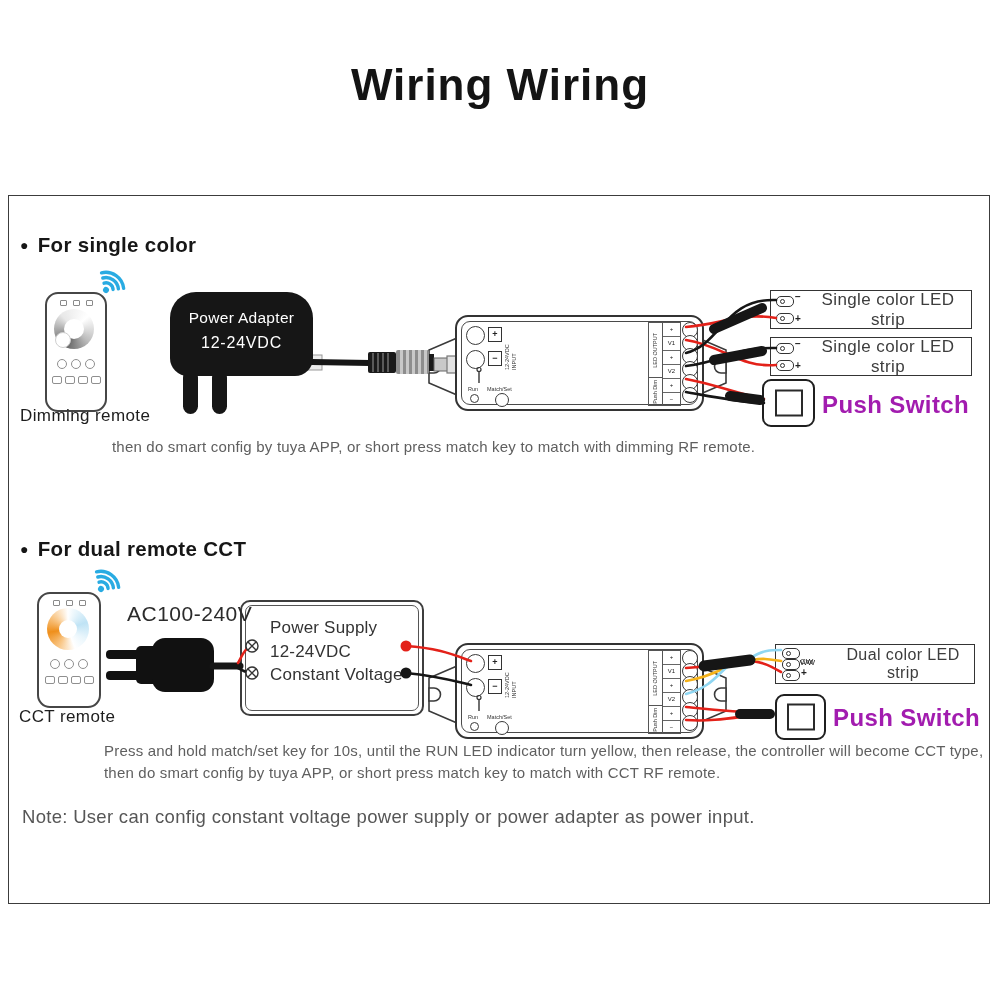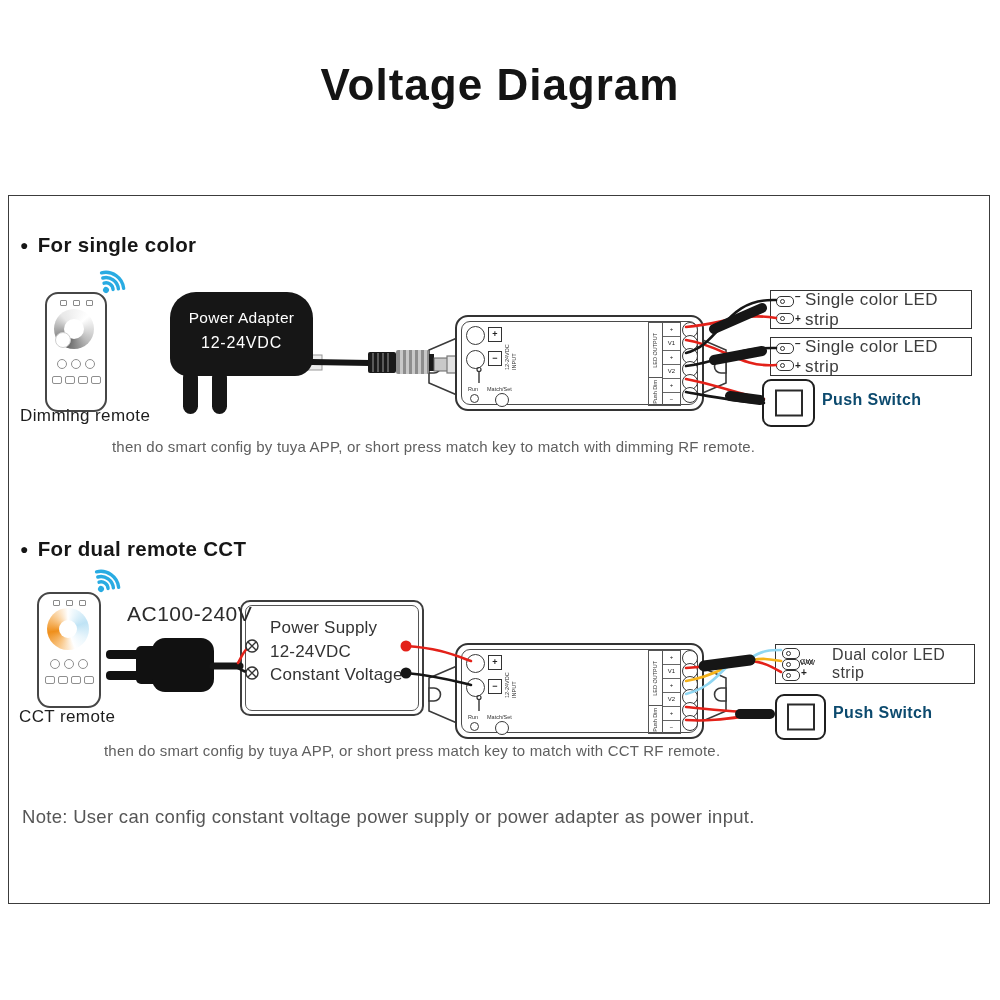--- a/index.html
+++ b/index.html
@@ -40,29 +40,29 @@
            border-radius:26px 26px 18px 18px;color:#fff;text-align:center;}
   #adapter .l1{margin-top:17px;font-size:15.5px;letter-spacing:.3px;}
   #adapter .l2{margin-top:7px;font-size:16px;letter-spacing:.8px;}
   #psu{left:240px;top:600px;width:180px;height:112px;border:2px solid #3e3e3e;border-radius:10px;background:#fff;}
   #psu .inner{position:absolute;left:3px;top:3px;right:3px;bottom:3px;border:1.3px solid #555;border-radius:7px;}
   #psu .txt{position:absolute;left:28px;top:14px;font-size:17px;color:#333;line-height:23.5px;letter-spacing:.2px;}
   #aclabel{left:127px;top:602px;font-size:21px;color:#2b2b2b;letter-spacing:.5px;}
 
   
   .strip{background:#fff;border:1.6px solid #343434;display:flex;align-items:center;justify-content:center;}
-  .strip .lbl{font-size:17px;color:#3d3d3d;letter-spacing:.4px;}
+  .strip .lbl{font-size:17px;color:#3d3d3d;letter-spacing:.4px;text-align:center;}
   .pill{position:absolute;width:16px;height:9px;border:1.1px solid #333;border-radius:5px;}
   .pill i{position:absolute;left:2.5px;top:2.2px;width:3px;height:3px;border-radius:50%;border:.8px solid #333;}
   .pill-lab{position:absolute;font-size:10px;font-weight:bold;color:#222;}
   .pill-lab.small{font-size:8px;font-weight:normal;}
   .pswitch{background:#fff;border:2.6px solid #1f1f1f;border-radius:9px;}
   .pswitch .in{position:absolute;left:50%;top:50%;transform:translate(-50%,-50%);
                width:24px;height:23px;border:2px solid #2a2a2a;background:#fff;}
-  .push-lab{font-size:16px;font-weight:bold;color:#0c4a6e;letter-spacing:.4px;}
+  .push-lab{font-size:24px;font-weight:bold;color:#a21caf;letter-spacing:.4px;}
 
   
   .ctrl{width:245px;height:92px;background:#fff;border:2px solid #333;border-radius:13px;}
   .ctrl .face{position:absolute;left:4px;top:4px;right:4px;bottom:4px;border:1.2px solid #4a4a4a;border-radius:9px;}
   .tc{position:absolute;width:17px;height:17px;border:1.3px solid #3a3a3a;border-radius:50%;background:#fff;}
   .pm{position:absolute;width:12px;height:13px;border:1.2px solid #333;font-size:9px;font-weight:bold;
       text-align:center;line-height:12px;color:#222;}
   .vlabel{position:absolute;writing-mode:vertical-rl;transform:rotate(180deg);
           font-size:5.5px;line-height:6.5px;color:#333;letter-spacing:0;}
   .tinylab{position:absolute;font-size:5.5px;color:#333;}
@@ -77,21 +77,21 @@
   .outblk .rcell{flex:1;border-bottom:.8px solid #666;font-size:6px;text-align:center;
                  line-height:13px;color:#222;}
   .outblk .rcell:last-child{border-bottom:none;}
   .otc{position:absolute;left:225px;width:14px;height:14px;border:1.2px solid #3a3a3a;border-radius:50%;background:#fff;}
 </style>
 </head>
 <body>
 
 <div id="stage">
 
-  <div id="title" class="abs">Voltage Diagram</div>
+  <div id="title" class="abs">Wiring Wiring</div>
   <div id="frame" class="abs"></div>
 
   <svg id="under" class="layer" width="1000" height="1000">
 
     <g fill="#fff" stroke="#3a3a3a" stroke-width="1.6">
       <polygon points="457,338 429,350 429,383 457,395"></polygon>
       <path d="M429,360 h5 a6.5,6.5 0 0 1 0,13 h-5 z"></path>
       <polygon points="698,338 726,350 726,383 698,395"></polygon>
       <path d="M726,360 h-5 a6.5,6.5 0 0 0 0,13 h5 z"></path>
     </g>
@@ -300,20 +300,21 @@
       </div>
     <div class="pill-lab" style="left:25px;top:22px;">+</div>
   </div>
 
   <div class="abs pswitch z5" style="left:775px;top:694px;width:47px;height:42px;">
     <div class="in"></div>
   </div>
   <div class="abs push-lab z6" style="left:833px;top:704px;">Push Switch</div>
 
   <div class="abs desc z6" style="left:104px;top:740px;width:890px;">
+    <div>Press and hold match/set key for 10s, until the RUN LED indicator turn yellow, then release, the controller will become CCT type,</div>
     <div>then do smart config by tuya APP, or short press match key to match with CCT RF remote.</div>
   </div>
 
   <div id="note" class="abs z6" style="left:22px;top:806px;">Note: User can config constant voltage power supply or power adapter as power input.</div>
 
   <svg id="over" class="layer" width="1000" height="1000">
 
     <g transform="translate(106,290) rotate(35)" stroke="#29abe2" stroke-width="3.4" stroke-linecap="round" fill="none">
       <circle cx="0" cy="0" r="3" fill="#29abe2" stroke="none"></circle>
       <path d="M-5.5,-4.5 A7,7 0 0 1 5.5,-4.5"></path>

